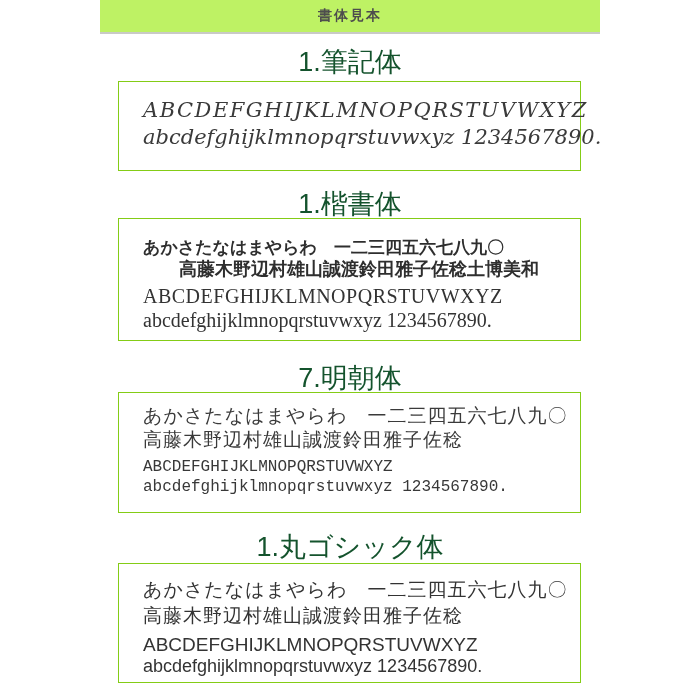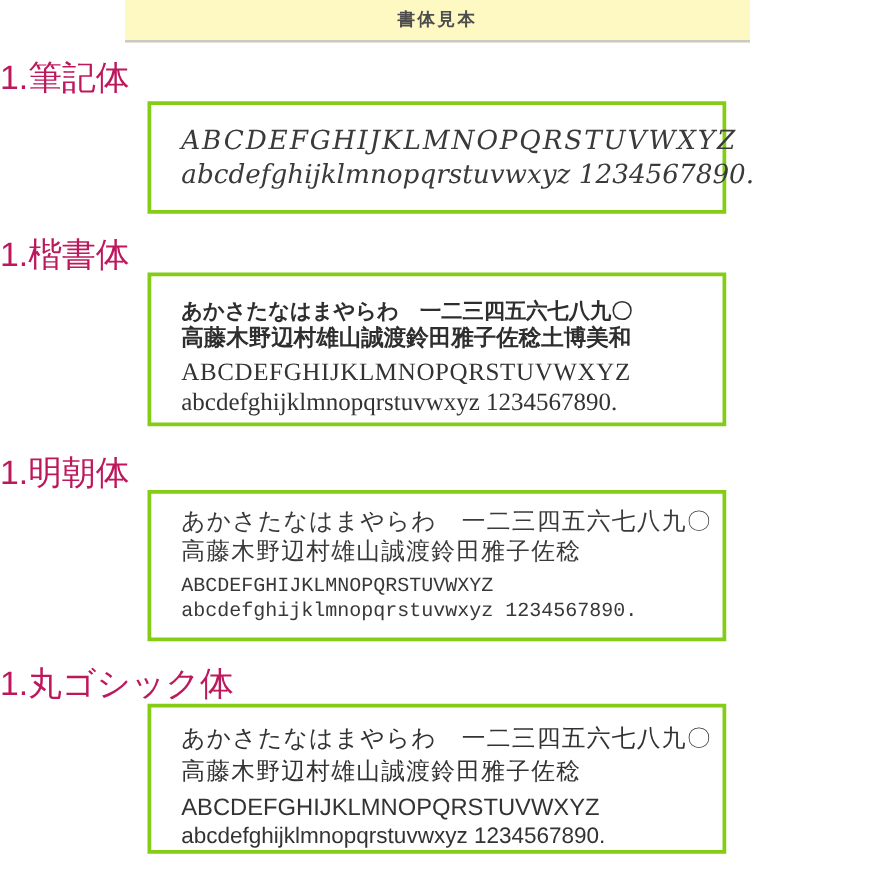--- a/index.html
+++ b/index.html
@@ -2,62 +2,62 @@
 <html><head>
 <meta charset="utf-8">
 <style>
   * { margin: 0; padding: 0; box-sizing: border-box; }
   html, body { width: 700px; height: 700px; background: #ffffff; overflow: hidden; }
   body { position: relative; font-family: "Liberation Sans", sans-serif; }
 
   
   .topbar {
     position: absolute; left: 100px; top: 0; width: 500px; height: 34px;
-    background: #fef9c3; border-bottom: 2px solid #c9cac6;
+    background: #bef264; border-bottom: 2px solid #c9cac6;
     display: flex; align-items: center; justify-content: center;
   }
   .topbar-title {
     font-family: "Liberation Sans", sans-serif;
     font-size: 14px; font-weight: 600; letter-spacing: 2px; color: #4d4d4d;
   }
 
   
   .sec-title {
-    position: absolute; left: 0; width: 700px; 
+    position: absolute; left: 0; width: 700px; text-align: center;
     font-family: "Liberation Sans", sans-serif; font-weight: 400;
-    font-size: 27px; color: #be185d;
+    font-size: 27px; color: #14532d;
   }
   .t1 { top: 44px; }
   .t2 { top: 186px; }
   .t3 { top: 360px; }
   .t4 { top: 529px; }
 
   
   .box {
     position: absolute; left: 118px; width: 463px;
-    border: 3px solid #84cc16; background: #ffffff;
+    border: 1px solid #84cc16; background: #ffffff;
   }
   .box1 { top: 81px;  height: 90px;  padding: 15px 8px 0 24px; }
   .box2 { top: 218px; height: 123px; padding: 17px 8px 0 24px; }
   .box3 { top: 392px; height: 121px; padding: 11px 8px 0 24px; }
   .box4 { top: 563px; height: 120px; padding: 12px 8px 0 24px; }
 
   
   .script-line {
     font-family: "DejaVu Serif", serif; font-style: italic;
     font-size: 21px; line-height: 27px; color: #3a3a3a; white-space: nowrap;
   }
   .script-caps { letter-spacing: 1.5px; }
 
   
   .brush-line {
     font-family: "DejaVu Serif", serif; font-weight: bold;
     font-size: 17px; line-height: 22px; color: #2e2e2e; white-space: nowrap;
   }
-  .brush-line2 { font-size: 18px; }
+  .brush-line2 { font-size: 18px; margin-left: 36px; }
   .serif-caps {
     font-family: "Liberation Serif", serif; font-size: 20px; line-height: 24px;
     letter-spacing: 0.5px; color: #333333; margin-top: 4px; white-space: nowrap;
   }
   .serif-lower {
     font-family: "Liberation Serif", serif; font-size: 20px; line-height: 24px;
     color: #333333; white-space: nowrap;
   }
 
   
@@ -103,21 +103,21 @@
   </div>
 
   <h2 class="sec-title t2">1.楷書体</h2>
   <div class="box box2">
     <div class="brush-line">あかさたなはまやらわ　一二三四五六七八九〇</div>
     <div class="brush-line brush-line2">高藤木野辺村雄山誠渡鈴田雅子佐稔土博美和</div>
     <div class="serif-caps">ABCDEFGHIJKLMNOPQRSTUVWXYZ</div>
     <div class="serif-lower">abcdefghijklmnopqrstuvwxyz 1234567890.</div>
   </div>
 
-  <h2 class="sec-title t3">1.明朝体</h2>
+  <h2 class="sec-title t3">7.明朝体</h2>
   <div class="box box3">
     <div class="mincho-jp">あかさたなはまやらわ　一二三四五六七八九〇</div>
     <div class="mincho-jp">高藤木野辺村雄山誠渡鈴田雅子佐稔</div>
     <div class="mono-line mono-first">ABCDEFGHIJKLMNOPQRSTUVWXYZ</div>
     <div class="mono-line">abcdefghijklmnopqrstuvwxyz 1234567890.</div>
   </div>
 
   <h2 class="sec-title t4">1.丸ゴシック体</h2>
   <div class="box box4">
     <div class="gothic-jp">あかさたなはまやらわ　一二三四五六七八九〇</div>

